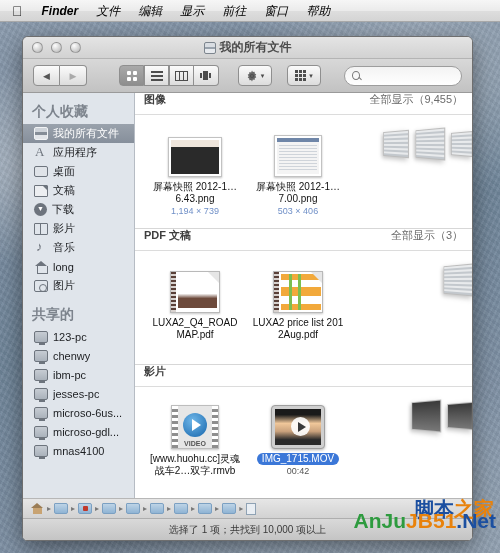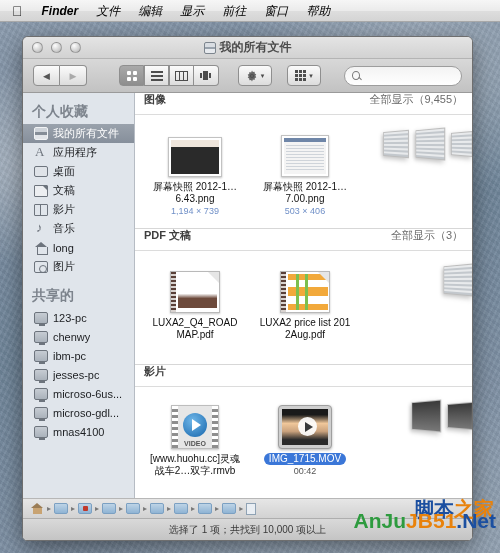--- a/index.html
+++ b/index.html
@@ -176,21 +176,21 @@
     border:1.3px solid #6d747d; border-radius:2px; background:#e0e5eb; }
   
   #content { flex:1; background:#fff; overflow:hidden; position:relative; display:flex; flex-direction:column; }
   .section { border-bottom:1px solid #d7d7d7; position:relative; }
   .sec-head {
     height:22px; display:flex; align-items:center; justify-content:space-between;
     padding:0 9px 8px 9px; font-size:11px; font-weight:bold; color:#3f3f3f;
     background:#fff; border-bottom:1px solid #dcdcdc;
   }
   .sec-head .showall { font-weight:normal; color:#6b6b6b; font-size:11px; }
-  .sec-body { height:113px; position:relative; display:flex; padding-left:14px; padding-top:8px; gap:18px; }
+  .sec-body { height:113px; position:relative; display:flex; padding-left:14px; padding-top:8px; gap:11px; }
   .file {
     width:92px; text-align:center; position:relative;
   }
   .file .thumb-wrap { height:54px; display:flex; align-items:flex-end; justify-content:center; }
   .fname { font-size:10px; line-height:12px; color:#111; margin-top:4px; word-break:break-all; }
   .fname .hl { background:#3b77d8; color:#fff; border-radius:7px; padding:0 5px; display:inline-block; }
   .fmeta { font-size:9px; color:#6f8fc7; margin-top:1px; }
   .fmeta.grey { color:#555; }
   
   .shot1 {
@@ -391,20 +391,24 @@
       </div>
       <div class="sb-item">
         <span class="sb-ic ic-desktop"></span>
         <span class="lbl">桌面</span>
       </div>
       <div class="sb-item">
         <span class="sb-ic ic-docs"></span>
         <span class="lbl">文稿</span>
       </div>
       <div class="sb-item">
+        <span class="sb-ic ic-download"></span>
+        <span class="lbl">下载</span>
+      </div>
+      <div class="sb-item">
         <span class="sb-ic ic-movies"></span>
         <span class="lbl">影片</span>
       </div>
       <div class="sb-item">
         <span class="sb-ic ic-music"></span>
         <span class="lbl">音乐</span>
       </div>
       <div class="sb-item">
         <span class="sb-ic ic-home"></span>
         <span class="lbl">long</span>

